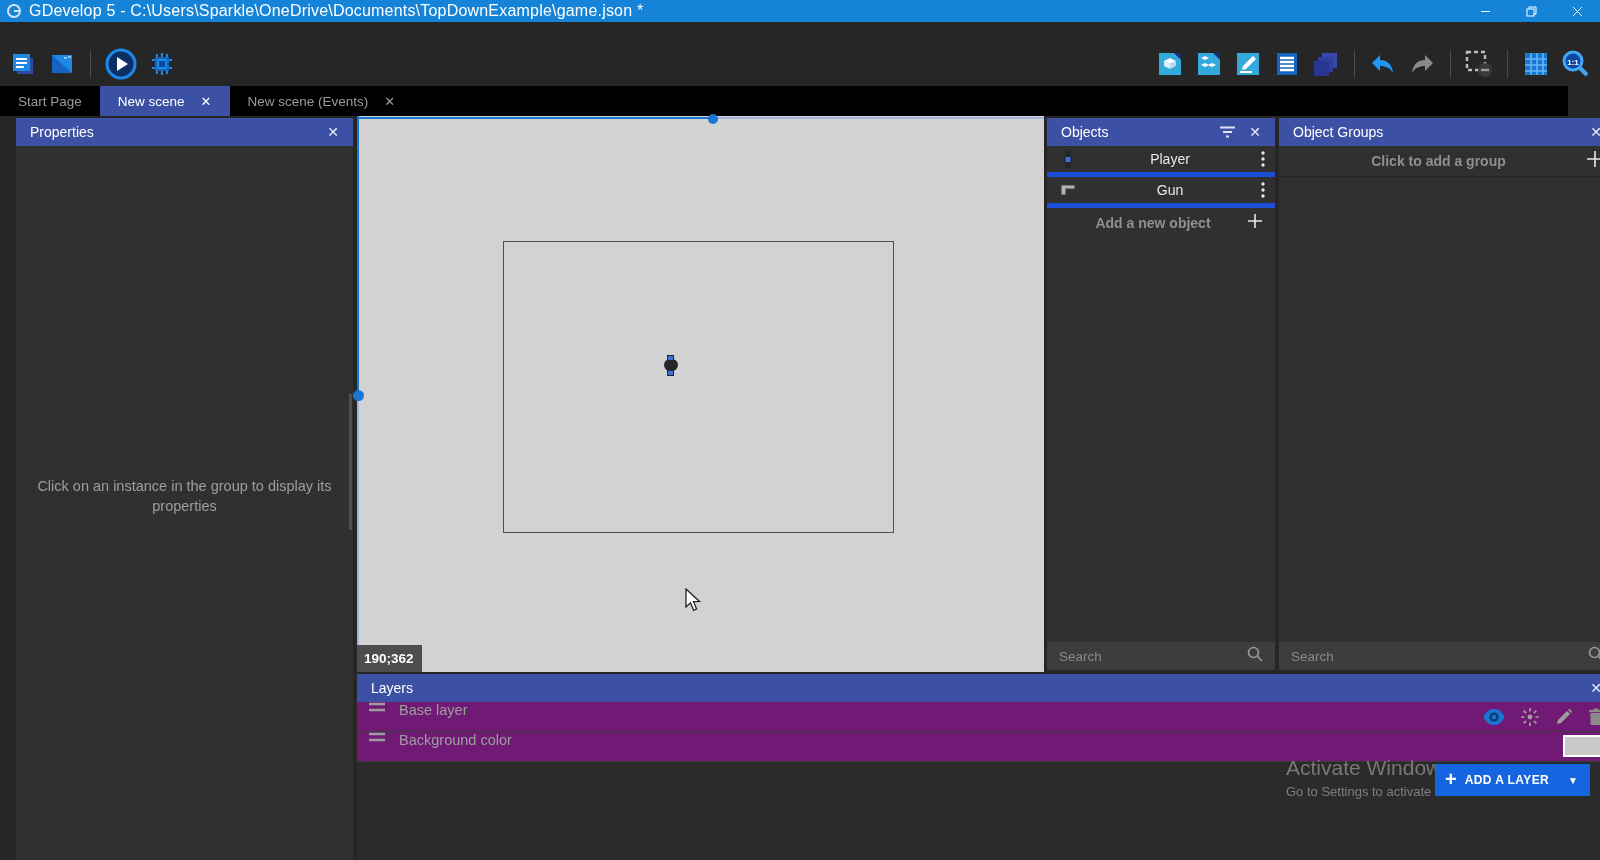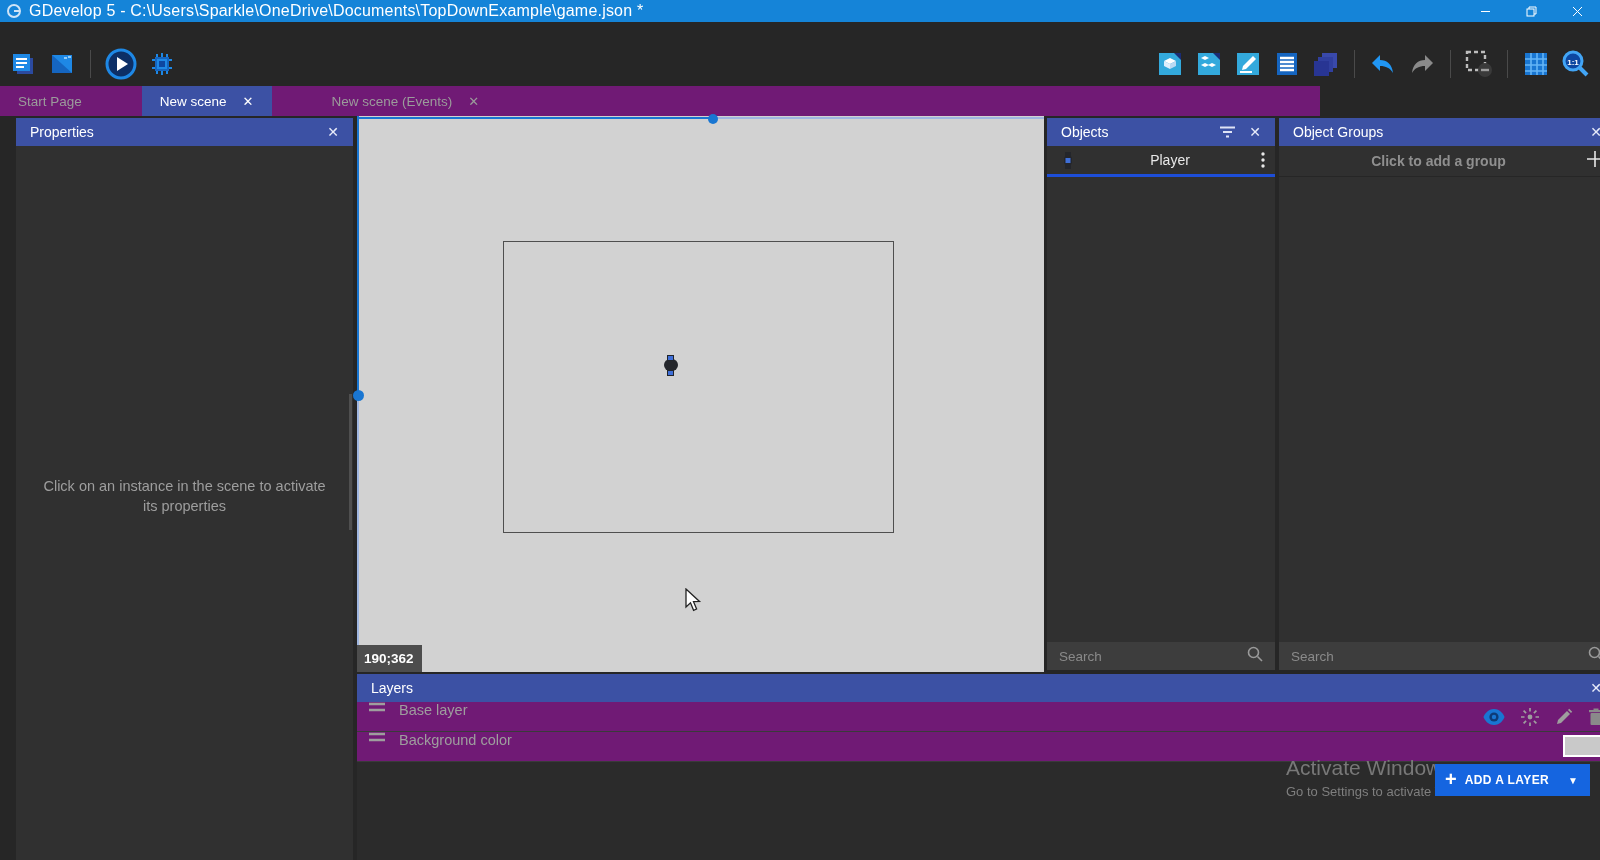--- a/index.html
+++ b/index.html
@@ -23,22 +23,22 @@
 
   
   .toolbar { position:absolute; left:0; top:42px; width:1600px; height:44px; background:#262626; }
   .tb-group { position:absolute; top:0; height:44px; display:flex; align-items:center; gap:9px; }
   .tb-left { left:8px; }
   .tb-right { right:10px; }
   .tb-divider { width:1px; height:28px; background:#4a4a4a; margin:0 4px; }
   .tb-icon { width:30px; height:30px; display:flex; align-items:center; justify-content:center; cursor:pointer; }
 
   
-  .tabbar { position:absolute; left:0; top:86px; width:1320px; height:30px; background:#701a75;
-            display:flex; align-items:stretch;gap:42px; }
+  .tabbar { position:absolute; left:0; top:86px; width:1568px; height:30px; background:#000000;
+            display:flex; align-items:stretch; }
   .tab { display:flex; align-items:center; padding:0 18px; font-size:13.5px; color:#9b9b9b; cursor:pointer; }
   .tab.active { background:#3c51a4; color:#ffffff; }
   .tab .tab-close { margin-left:16px; font-size:13px; color:inherit; cursor:pointer; }
 
   
   .main { position:absolute; left:16px; top:116px; width:1600px; height:744px; background:#262626; }
 
   .panel-header { height:28px; background:#3c51a4; color:#fff; display:flex; align-items:center;
                   padding:0 14px; font-size:14px; }
   .panel-header .spacer { flex:1; }
@@ -65,21 +65,21 @@
   .player-sprite .p-top    { position:absolute; left:3px; top:0; width:7px; height:6px; background:#3f6fd8; border:1px solid #20242b; }
   .player-sprite .p-body   { position:absolute; left:0; top:4px; width:14px; height:12px; background:#24262b; border-radius:6px; }
   .player-sprite .p-bottom { position:absolute; left:3px; top:15px; width:7px; height:6px; background:#3f6fd8; border:1px solid #20242b; }
   .coords-badge { position:absolute; left:0; top:529px; height:27px; min-width:61px; background:#4d4d4d;
                   color:#ffffff; font-size:13.5px; font-weight:bold; line-height:27px; padding:0 8px 0 7px; }
   .mouse-cursor { position:absolute; left:328px; top:472px; }
 
   
   .objects-panel { position:absolute; left:1031px; top:2px; width:228px; height:552px; background:#303030; }
   .groups-panel  { position:absolute; left:1263px; top:2px; width:337px; height:552px; background:#303030; }
-  .obj-row { height:31px; display:flex; align-items:center; border-bottom:3px solid #1d4ed8;
+  .obj-row { height:31px; display:flex; align-items:center; border-bottom:5px solid #1d4ed8;
              padding:0 10px; cursor:pointer; }
   .obj-row .obj-icon { width:22px; display:flex; justify-content:center; }
   .obj-row .obj-label { flex:1; text-align:center; color:#e8e8e8; font-size:14px; }
   .obj-row .row-menu { background:none; border:none; color:#e8e8e8; cursor:pointer; display:flex; }
   .add-row { height:30px; display:flex; align-items:center; padding:0 12px; cursor:pointer;font-weight:bold; }
   .add-row .add-label { flex:1; text-align:center; color:#8f8f8f; font-size:14px; }
   .search-bar { position:absolute; left:0; bottom:0; width:100%; height:28px; background:#3d3d3d;
                 display:flex; align-items:center; padding:0 12px; }
   .search-bar input { flex:1; background:transparent; border:none; outline:none; color:#86efac;
                       font-size:13.5px; font-family:"Liberation Sans", sans-serif; }
@@ -262,21 +262,21 @@
   </div>
 
   <div class="main">
 
     <div class="properties-panel">
       <div class="panel-header">
         <span>Properties</span>
         <span class="spacer"></span>
         <button class="hdr-btn">✕</button>
       </div>
-      <div class="properties-empty">Click on an instance in the scene to activate its properties</div>
+      <div class="properties-empty">Click on an instance in the group to display its properties</div>
       <div class="prop-scrollhint"></div>
     </div>
 
     <div class="scene-canvas">
       <div class="hscroll-line-active"></div>
       <div class="hscroll-line-rest"></div>
       <div class="hscroll-dot"></div>
       <div class="vscroll-line-active"></div>
       <div class="vscroll-line-rest"></div>
       <div class="vscroll-dot"></div>
@@ -319,20 +319,43 @@
             </svg>
         </span>
         <span class="obj-label">Player</span>
         <button class="row-menu">
           <svg width="4" height="16" viewBox="0 0 4 16">
               <circle cx="2" cy="2" r="1.7" fill="#e8e8e8"></circle>
               <circle cx="2" cy="8" r="1.7" fill="#e8e8e8"></circle>
               <circle cx="2" cy="14" r="1.7" fill="#e8e8e8"></circle>
             </svg>
         </button>
+      </div>
+      <div class="obj-row">
+        <span class="obj-icon">
+          <svg width="18" height="14" viewBox="0 0 18 14">
+              <path d="M2 2 h14 v4 h-9 v6 h-5 Z" fill="#b5b5b5" stroke="#3a3a3a" stroke-width="1.2"></path>
+            </svg>
+        </span>
+        <span class="obj-label">Gun</span>
+        <button class="row-menu">
+          <svg width="4" height="16" viewBox="0 0 4 16">
+              <circle cx="2" cy="2" r="1.7" fill="#e8e8e8"></circle>
+              <circle cx="2" cy="8" r="1.7" fill="#e8e8e8"></circle>
+              <circle cx="2" cy="14" r="1.7" fill="#e8e8e8"></circle>
+            </svg>
+        </button>
+      </div>
+      <div class="add-row">
+        <span class="add-label">Add a new object</span>
+        <span>
+          <svg width="16" height="16" viewBox="0 0 16 16">
+              <path d="M8 1 v14 M1 8 h14" stroke="#e8e8e8" stroke-width="1.6"></path>
+            </svg>
+        </span>
       </div>
       <div class="search-bar">
         <input type="text" placeholder="Search" style="">
         <span>
           <svg width="16" height="16" viewBox="0 0 16 16" fill="none" stroke="#9a9a9a" stroke-width="1.6">
               <circle cx="6.5" cy="6.5" r="5"></circle>
               <path d="M10.5 10.5 L15 15"></path>
             </svg>
         </span>
       </div>

